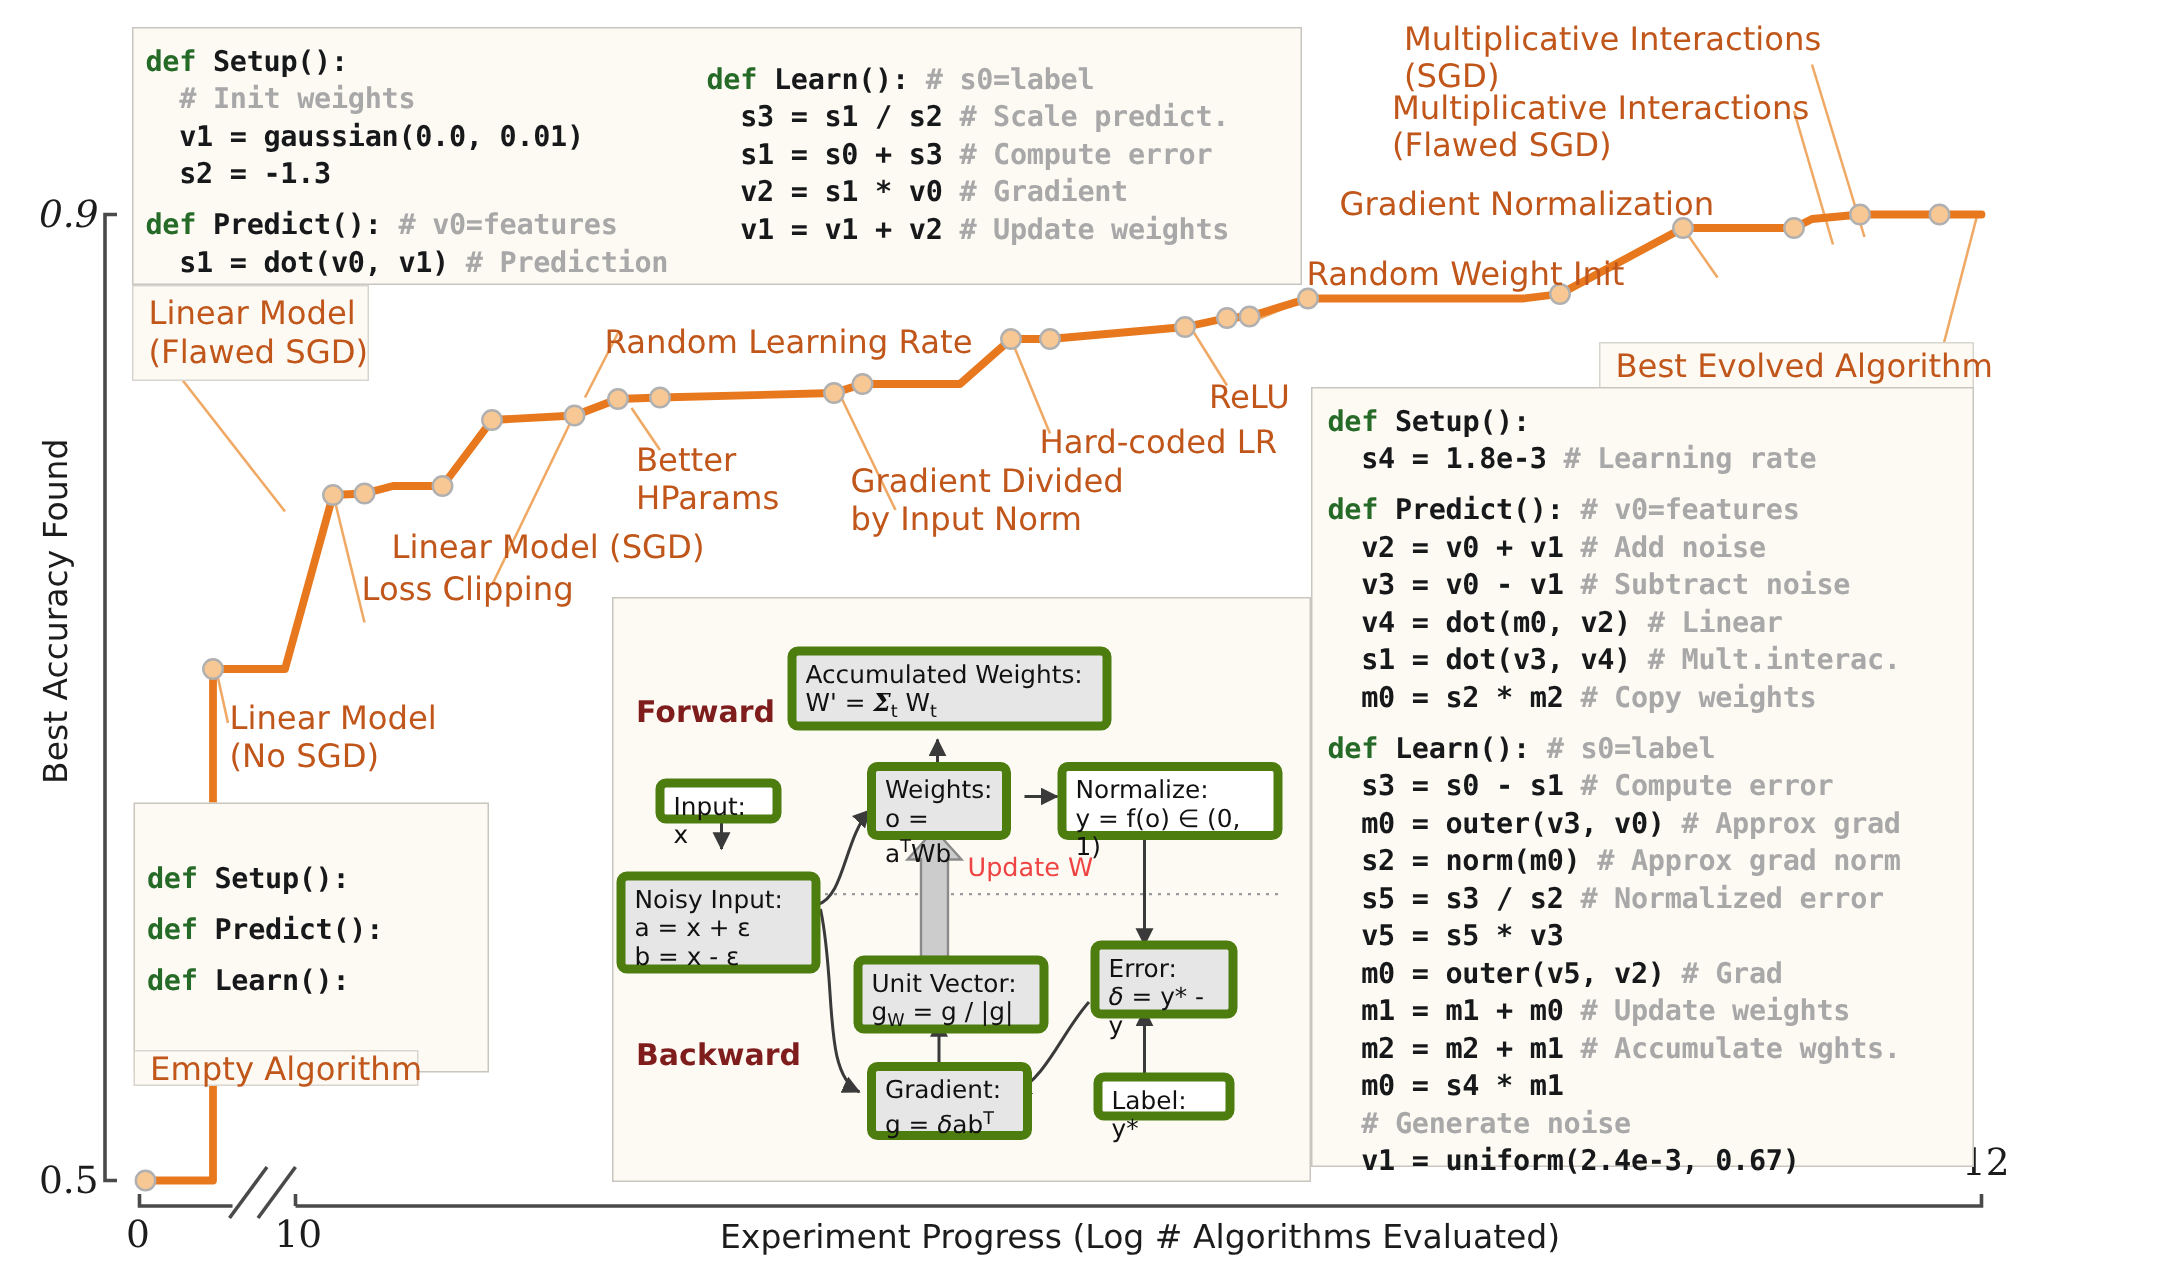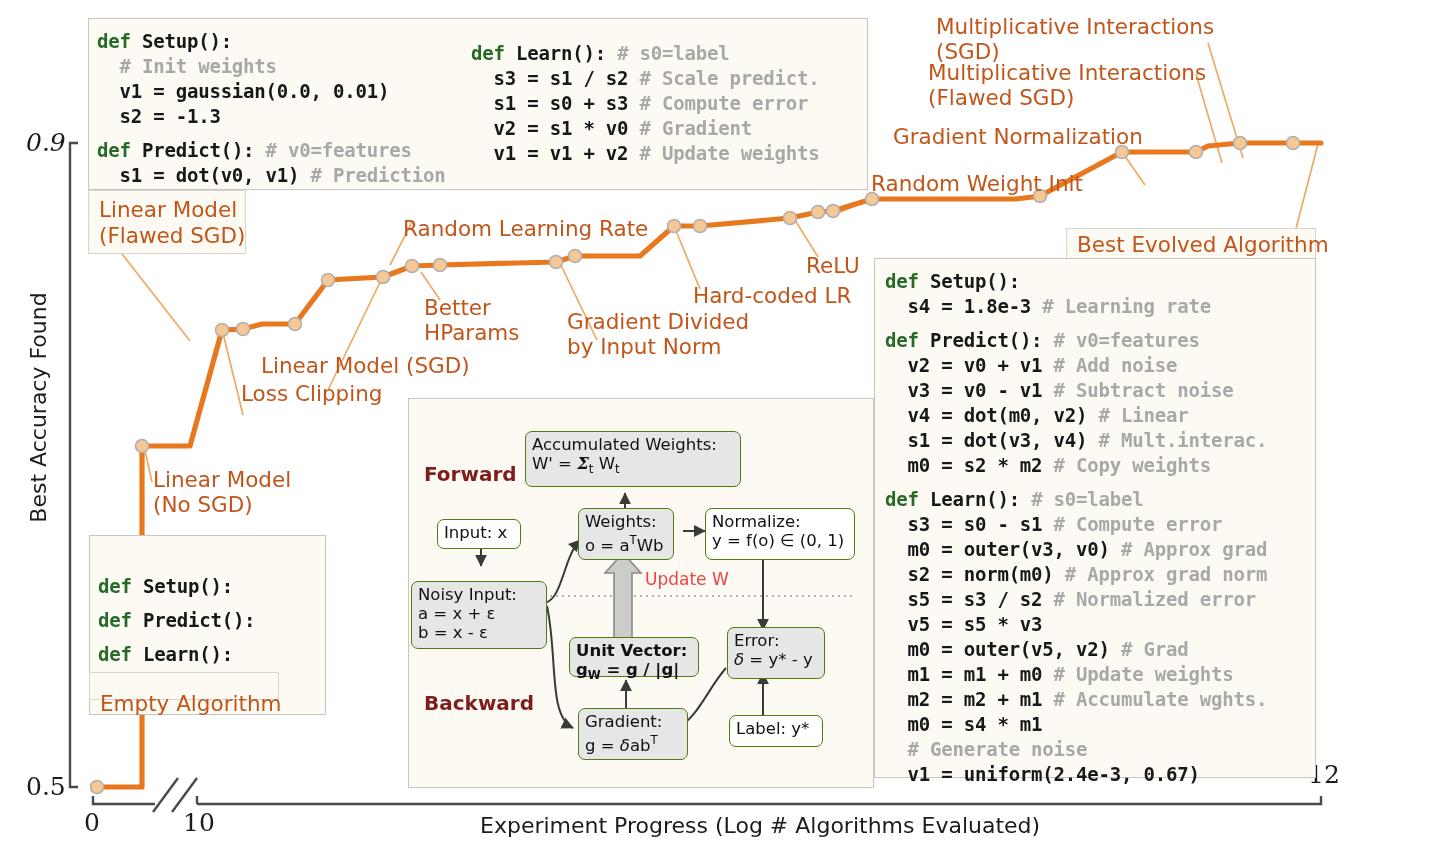--- a/index.html
+++ b/index.html
@@ -50,21 +50,21 @@
   }
 
   
   #diagram-panel{
     position:absolute;left:408px;top:398px;width:466px;height:390px;
     background:#fdfaf4;border:1px solid #c9c6c0;box-sizing:border-box;
   }
   #diagram-svg{position:absolute;left:408px;top:398px;width:466px;height:390px;}
   .dg-box{
     position:absolute;box-sizing:border-box;
-    border:1px solid #4d7c0f;border-radius:7px;
+    border:6px solid #4d7c0f;border-radius:7px;
     font-family:"DejaVu Sans","Liberation Sans",sans-serif;
     font-size:16.5px;line-height:19px;color:#111;
     padding:3px 6px;
   }
   .dg-box.gray{background:#e6e6e6;}
   .dg-box.white{background:#ffffff;}
   .dg-head{
     position:absolute;font-weight:bold;font-size:20px;color:#7f1d1d;
     font-family:"DejaVu Sans","Liberation Sans",sans-serif;
   }
@@ -162,21 +162,21 @@
     </div>
 </div>
 
 <div class="code-panel" style="left:89px;top:535px;width:237px;height:180px;">
   <div class="abs" style="left:8px;top:38px;" id="code-empty">
       <div class="code-line"><span class="kw">def </span><span>Setup():</span></div>
       <div class="code-line" style="margin-top: 9px;"><span class="kw">def </span><span>Predict():</span></div>
       <div class="code-line" style="margin-top: 9px;"><span class="kw">def </span><span>Learn():</span></div>
     </div>
 </div>
-<div class="anno-box" style="left:89px;top:672px;width:190px;height:24px;padding-top:18px;">Empty Algorithm</div>
+<div class="anno-box" style="left:89px;top:700px;width:190px;height:24px;padding-top:0;">Empty Algorithm</div>
 
 <div class="anno-box" style="left:1066px;top:228px;width:250px;height:36px;padding-top:3px;">Best Evolved Algorithm</div>
 <div class="code-panel" style="left:874px;top:258px;width:442px;height:520px;">
   <div class="abs" style="left:10px;top:10px;" id="code-best">
       <div class="code-line"><span class="kw">def </span><span>Setup():</span></div>
       <div class="code-line"><span>  s4 = 1.8e-3 </span><span class="cm"># Learning rate</span></div>
       <div class="code-line" style="margin-top: 9px;"><span class="kw">def </span><span>Predict(): </span><span class="cm"># v0=features</span></div>
       <div class="code-line"><span>  v2 = v0 + v1 </span><span class="cm"># Add noise</span></div>
       <div class="code-line"><span>  v3 = v0 - v1 </span><span class="cm"># Subtract noise</span></div>
       <div class="code-line"><span>  v4 = dot(m0, v2) </span><span class="cm"># Linear</span></div>
@@ -270,21 +270,21 @@
 <div class="dg-box gray" style="left:578px;top:508px;width:96px;height:52px;">
   <div>Weights:</div>
   <div>o = a<sup>T</sup>Wb</div>
 </div>
 
 <div class="dg-box white" style="left:705px;top:508px;width:150px;height:52px;">
   <div>Normalize:</div>
   <div>y = f(o) ∈ (0, 1)</div>
 </div>
 
-<div class="dg-box gray" style="left:569px;top:637px;width:130px;height:40px;font-weight:bold;">
+<div class="dg-box gray" style="left:569px;top:637px;width:130px;height:52px;">
   <div>Unit Vector:</div>
   <div>g<sub>W</sub> = g / |g|</div>
 </div>
 
 <div class="dg-box gray" style="left:727px;top:627px;width:98px;height:52px;">
   <div>Error:</div>
   <div><i>δ</i> = y* - y</div>
 </div>
 
 <div class="dg-box gray" style="left:578px;top:708px;width:110px;height:52px;">

